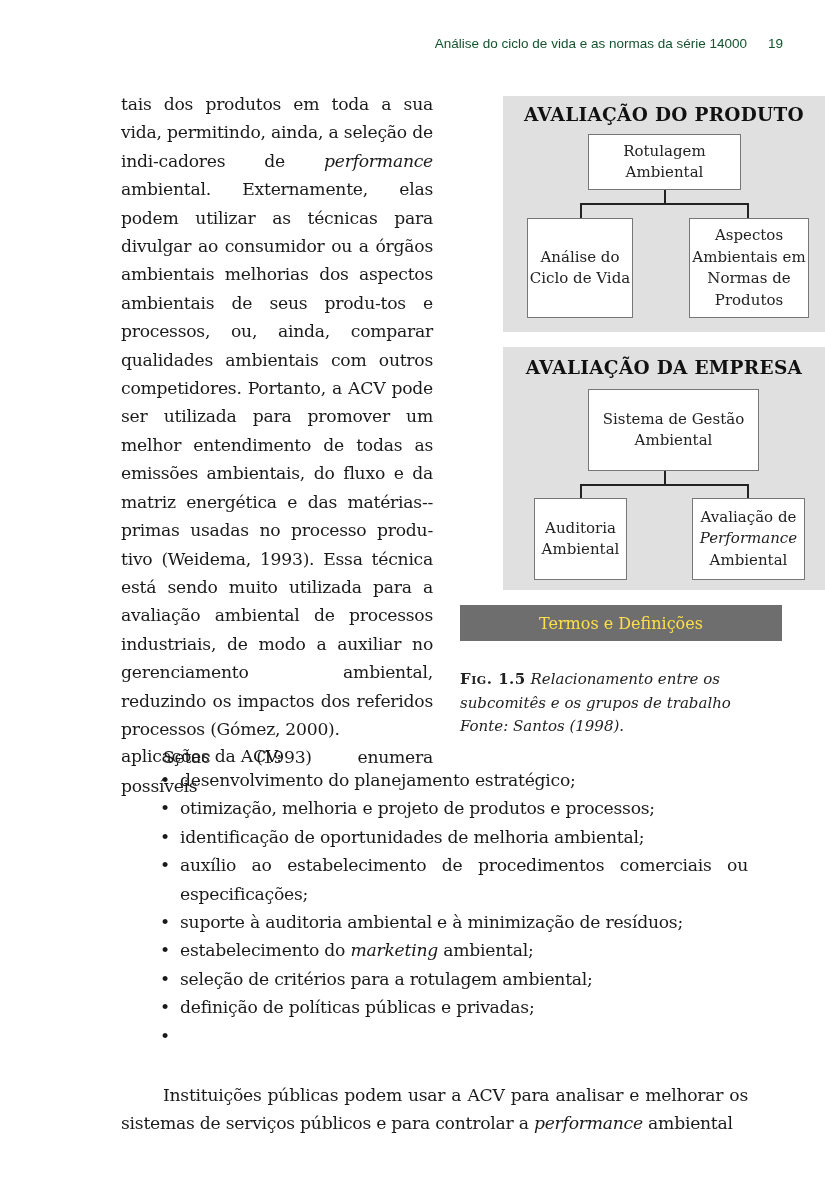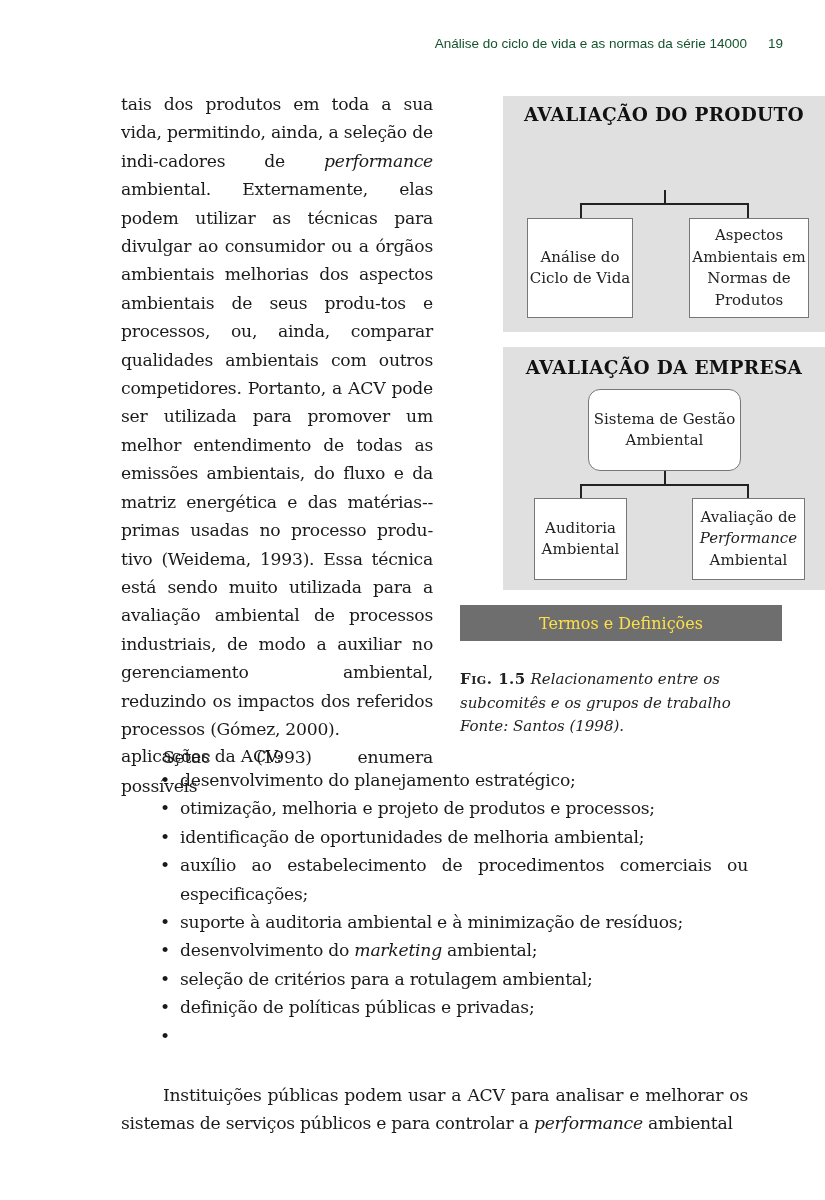--- a/index.html
+++ b/index.html
@@ -56,47 +56,50 @@
 <div class="full-text" style="top:742px;">
   <p>aplicações da ACV:</p>
 </div>
 
 <ul class="app-list">
   <li><span class="bullet">•</span><span>desenvolvimento do planejamento estratégico;</span></li>
   <li><span class="bullet">•</span><span>otimização, melhoria e projeto de produtos e processos;</span></li>
   <li><span class="bullet">•</span><span>identificação de oportunidades de melhoria ambiental;</span></li>
   <li><span class="bullet">•</span><span>auxílio ao estabelecimento de procedimentos comerciais ou especificações;</span></li>
   <li><span class="bullet">•</span><span>suporte à auditoria ambiental e à minimização de resíduos;</span></li>
-  <li><span class="bullet">•</span><span>desenvolvimento do </span><em>marketing</em><span> ambiental;</span></li>
+  <li><span class="bullet">•</span><span>estabelecimento do </span><em>marketing</em><span> ambiental;</span></li>
   <li><span class="bullet">•</span><span>seleção de critérios para a rotulagem ambiental;</span></li>
   <li><span class="bullet">•</span><span>definição de políticas públicas e privadas;</span></li>
   <li><span class="bullet">•</span></li>
 </ul>
 
 <div class="full-text" style="top:1081px;">
   <p class="indent"><span>Instituições públicas podem usar a ACV para analisar e melhorar os sistemas de serviços públicos e para controlar a </span><em>performance</em><span> ambiental</span></p>
 </div>
 
 <div class="panel" style="top:96px; height:236px;">
   <div class="panel-title" style="margin-top:8px;">AVALIAÇÃO DO PRODUTO</div>
+  <div class="box" style="left:85px; top:38px; width:153px; height:56px;">
+      <span>Rotulagem Ambiental</span>
+    </div>
   <div class="conn" style="left:161px; top:94px; width:2px; height:14px;"></div>
   <div class="conn" style="left:77px; top:107px; width:169px; height:2px;"></div>
   <div class="conn" style="left:77px; top:107px; width:2px; height:15px;"></div>
   <div class="conn" style="left:244px; top:107px; width:2px; height:15px;"></div>
   <div class="box" style="left:24px; top:122px; width:106px; height:100px;">
       <span>Análise do Ciclo de Vida</span>
     </div>
   <div class="box" style="left:186px; top:122px; width:120px; height:100px;">
       <span>Aspectos Ambientais em Normas de Produtos</span>
     </div>
 </div>
 
 <div class="panel" style="top:347px; height:243px;">
   <div class="panel-title" style="margin-top:10px;">AVALIAÇÃO DA EMPRESA</div>
-  <div class="box" style="left:85px; top:42px; width:153px; height:82px;border-radius:12px;">
+  <div class="box" style="left:85px; top:42px; width:171px; height:82px;">
       <span>Sistema de Gestão Ambiental</span>
     </div>
   <div class="conn" style="left:161px; top:124px; width:2px; height:14px;"></div>
   <div class="conn" style="left:77px; top:137px; width:169px; height:2px;"></div>
   <div class="conn" style="left:77px; top:137px; width:2px; height:14px;"></div>
   <div class="conn" style="left:244px; top:137px; width:2px; height:14px;"></div>
   <div class="box" style="left:31px; top:151px; width:93px; height:82px;">
       <span>Auditoria Ambiental</span>
     </div>
   <div class="box" style="left:189px; top:151px; width:113px; height:82px;">

